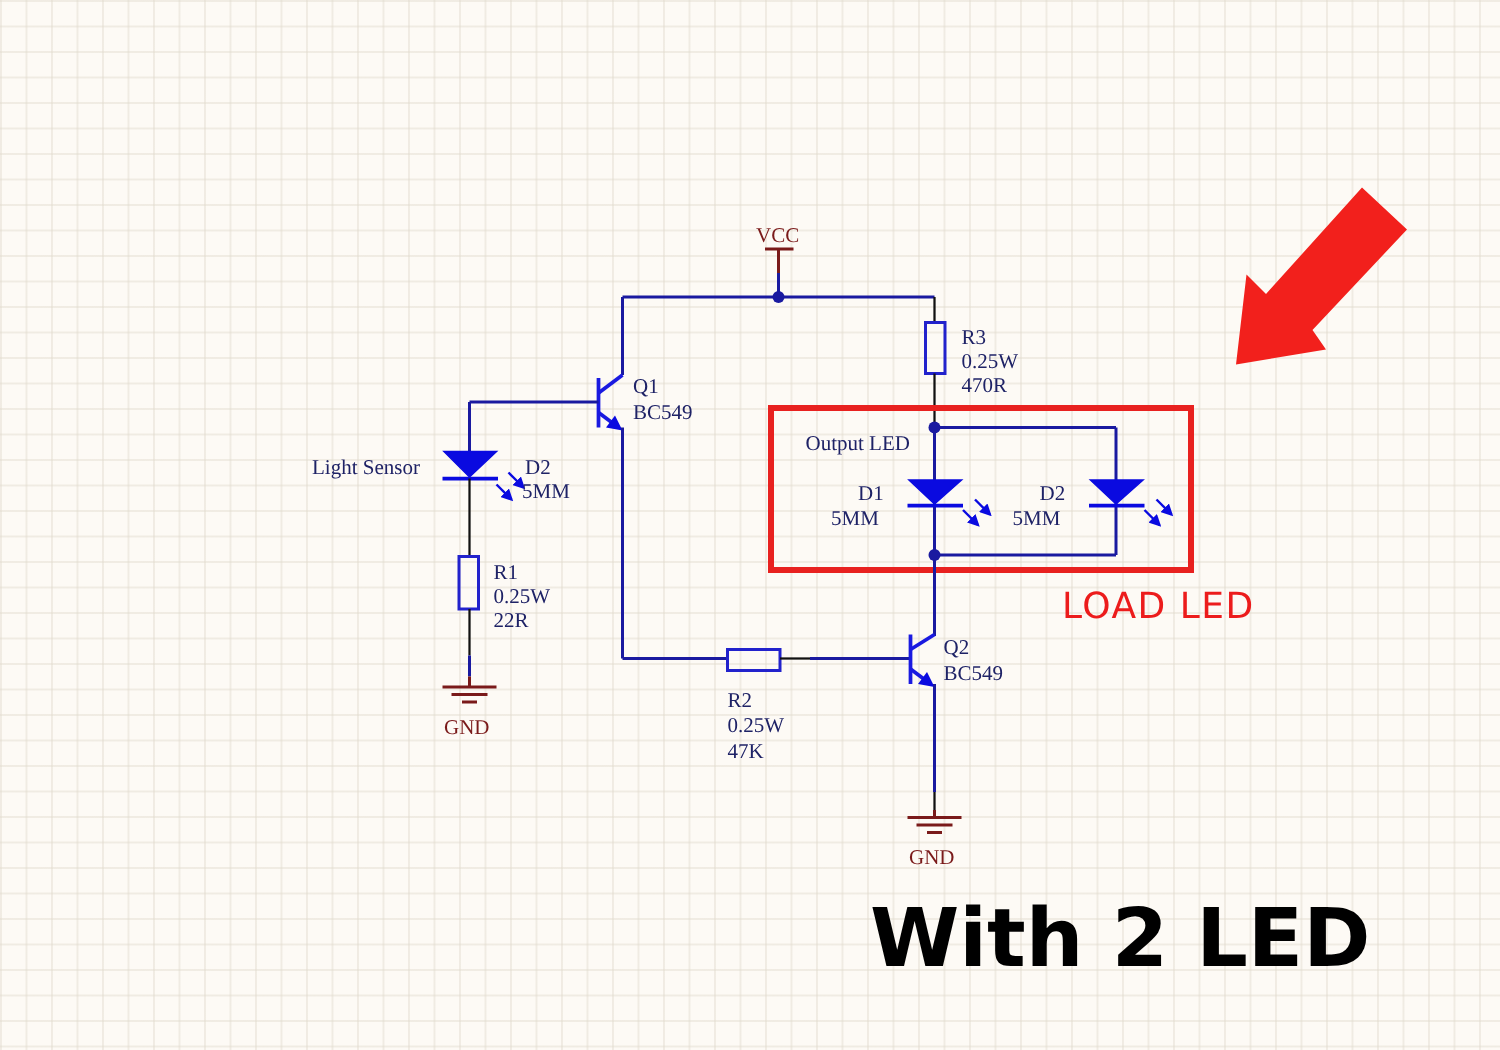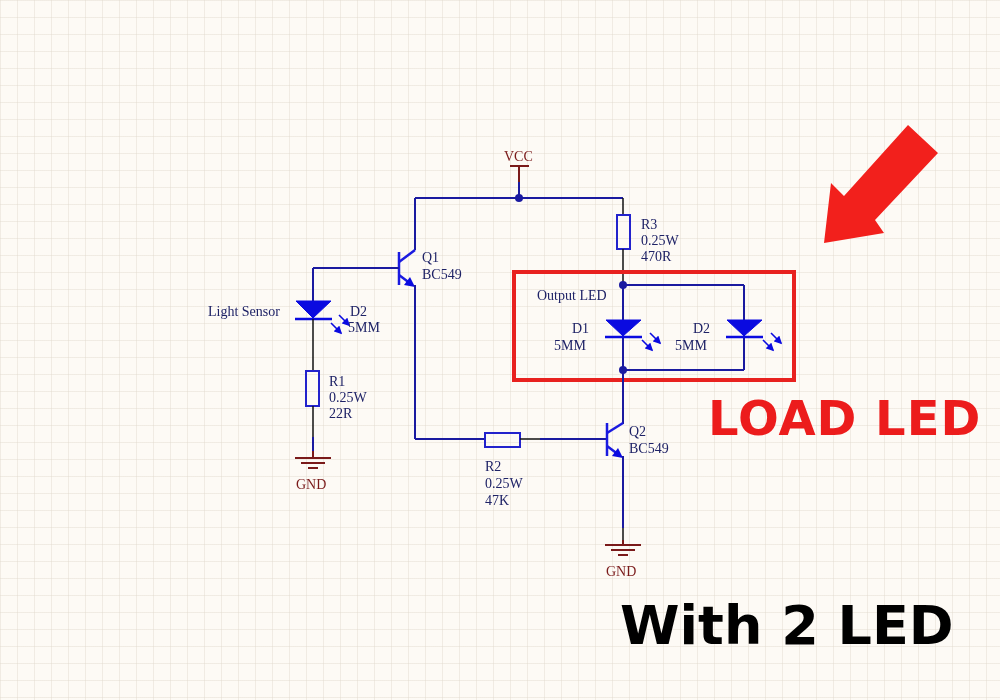--- a/index.html
+++ b/index.html
@@ -21,27 +21,27 @@
     .pwrlbl { font-family: "Liberation Serif", serif; font-size: 14px; fill: #7a1a1a; }
     .dio { fill: #0a0ae0; stroke: #0a0ae0; }
     .diobar { stroke: #0a0ae0; stroke-width: 2.5; }
     .arr { stroke: #0a0ae0; stroke-width: 1.6; fill: none; }
     .arrh { fill: #0a0ae0; }
     .trn { stroke: #1a1ae0; stroke-width: 2.5; fill: none; }
     .junction { fill: #1a1aa0; }
     .hl-box { fill: none; stroke: #e8211f; stroke-width: 4; }
     .big-red {
       position: absolute; left: 708px; top: 390px;
-      font-family: "DejaVu Sans", sans-serif; font-weight: bold;
-      font-size: 48px; color: #ec1c1c; letter-spacing: 1px;
+      font-family: "DejaVu Sans", sans-serif; font-weight: normal;
+      font-size: 24px; color: #ec1c1c; letter-spacing: 1px;
     }
     .big-black {
       position: absolute; left: 580px; top: 594px;
       font-family: "DejaVu Sans", sans-serif; font-weight: bold;
-      font-size: 54px; color: #000; letter-spacing: 0px; margin-left: 40px;
+      font-size: 54px; color: #000; letter-spacing: 0px;
     }
   </style>
 </head>
 <body>
 
 <svg id="schematic" width="1000" height="700">
   <defs>
     <marker id="ah" viewBox="0 0 10 10" refX="8" refY="5" markerWidth="5" markerHeight="5" orient="auto">
       <path d="M0,0 L10,5 L0,10 z" class="arrh"></path>
     </marker>

